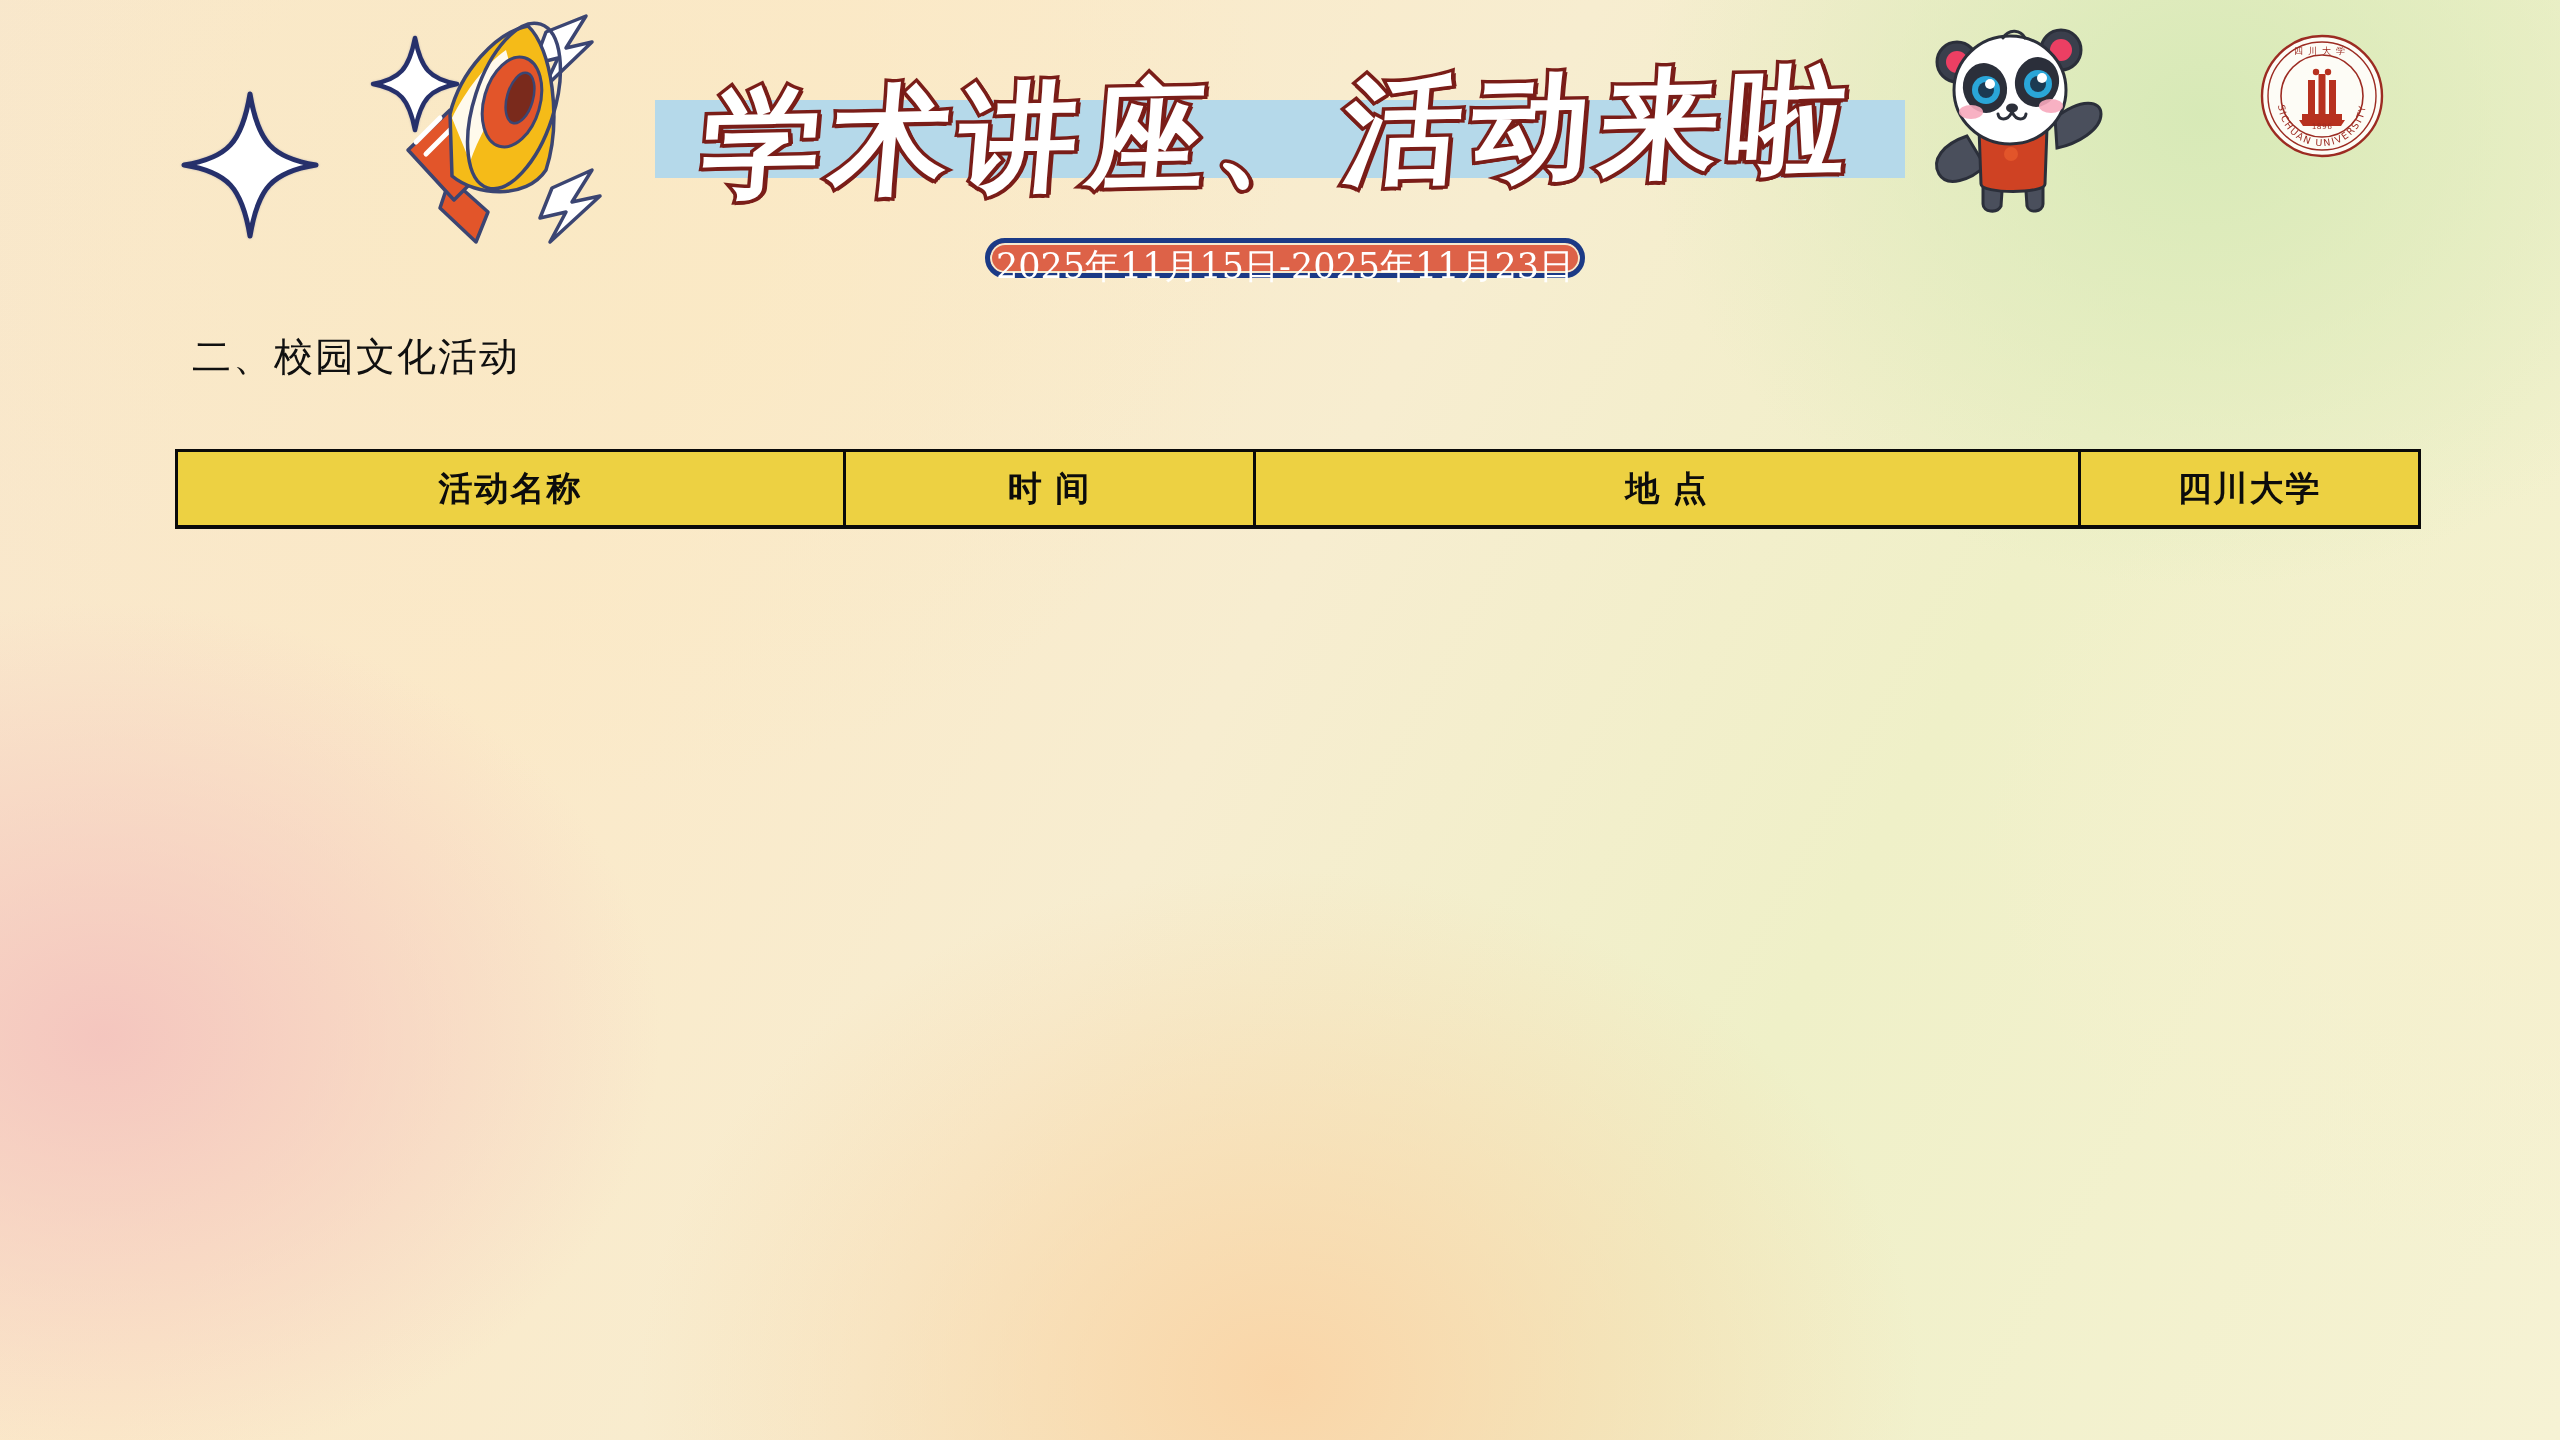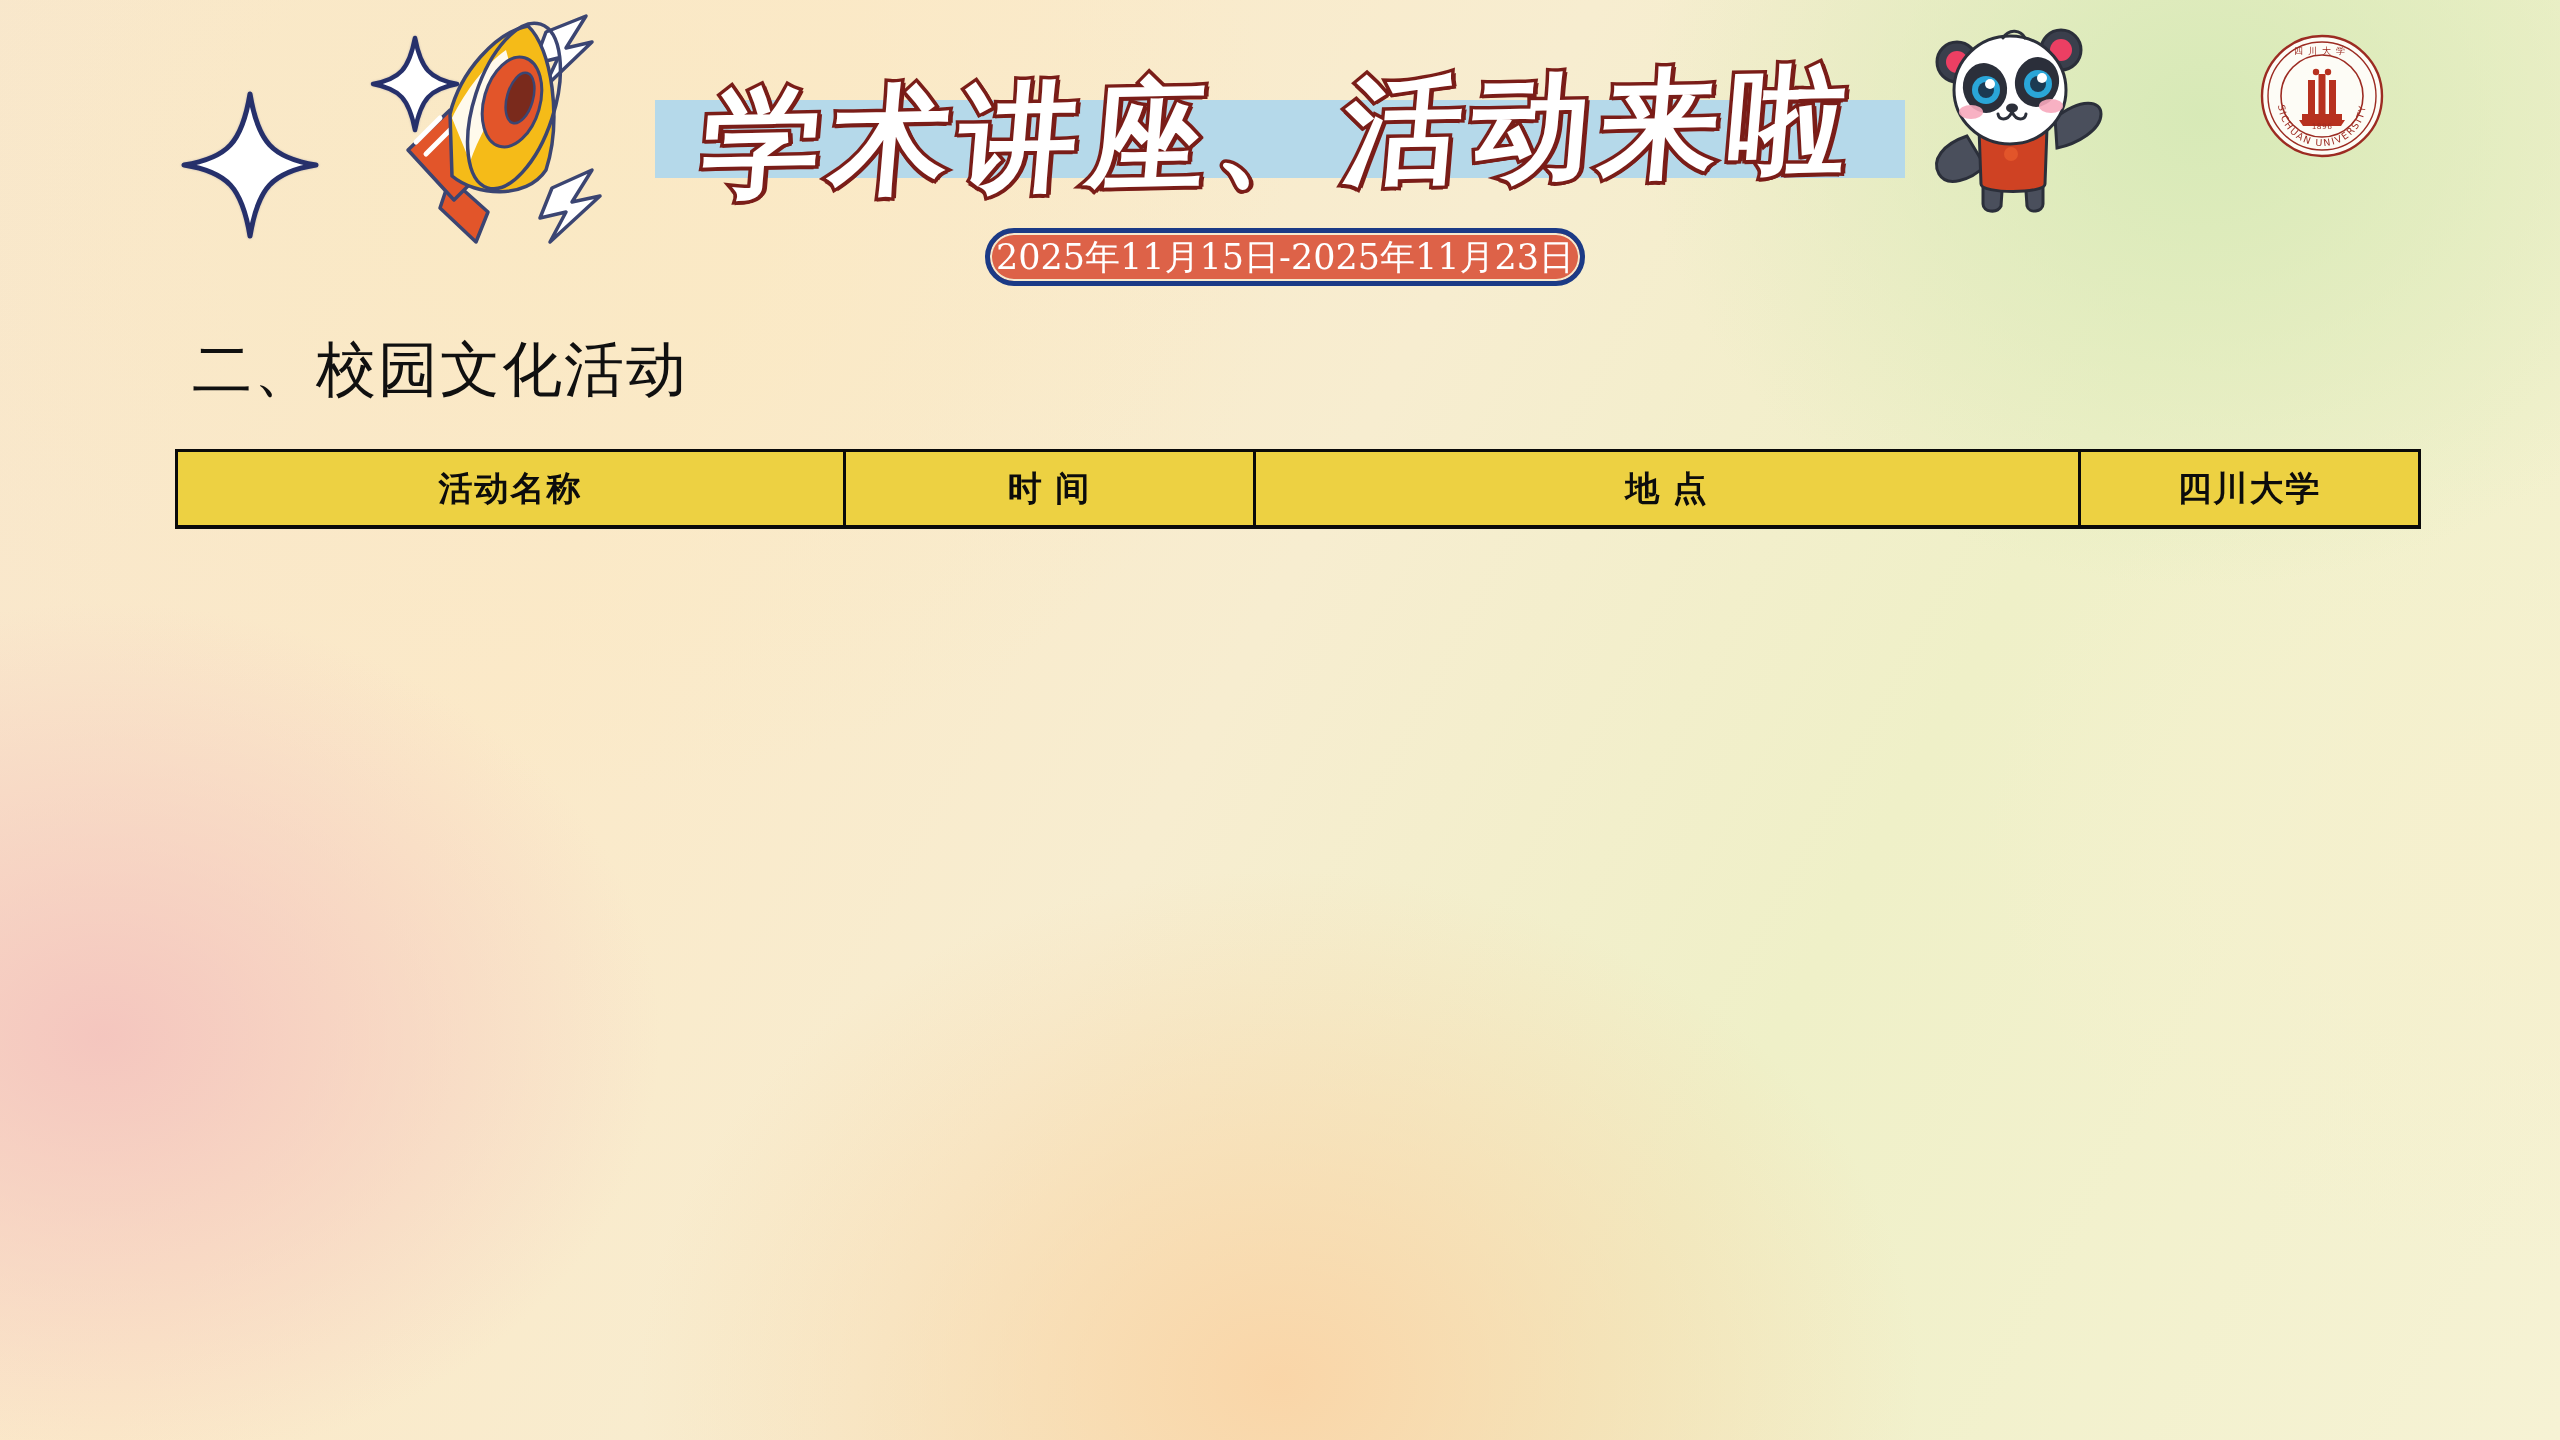--- a/index.html
+++ b/index.html
@@ -76,29 +76,29 @@
       -1px 4px 0 #7a1d18,
        5px 1px 0 #7a1d18;
     transform: skewX(-6deg) rotate(-1.2deg);
     white-space: nowrap;
   }
 
   
   #date-pill {
     position: absolute;
     left: 985px;
-    top: 228px;
+    top: 238px;
     width: 600px;
-    height: 58px;
+    height: 40px;
     background: #dd6248;
     border: 5px solid #1b3a86;
     border-radius: 34px;
     box-shadow: 0 0 0 2px #f4e9cf inset;
     display: flex;
-    align-items: flex-end;
+    align-items: flex-start;
     justify-content: center;
   }
   #date-text {
     font-family: "DejaVu Serif", "Liberation Serif", serif;
     font-size: 35px;
     color: #ffffff;
     letter-spacing: 0px;
     white-space: nowrap;
   }
 
@@ -107,21 +107,21 @@
 
   
   #seal { position: absolute; left: 2258px; top: 32px; }
 
   
   #section-heading {
     position: absolute;
     left: 192px;
     top: 330px;
     font-family: "DejaVu Serif", "Liberation Serif", serif;
-    font-size: 60px;
+    font-size: 39px;
     color: #101010;
     letter-spacing: 2px;
     white-space: nowrap;
   }
 
   
   #schedule-table {
     position: absolute;
     left: 175px;
     top: 449px;

